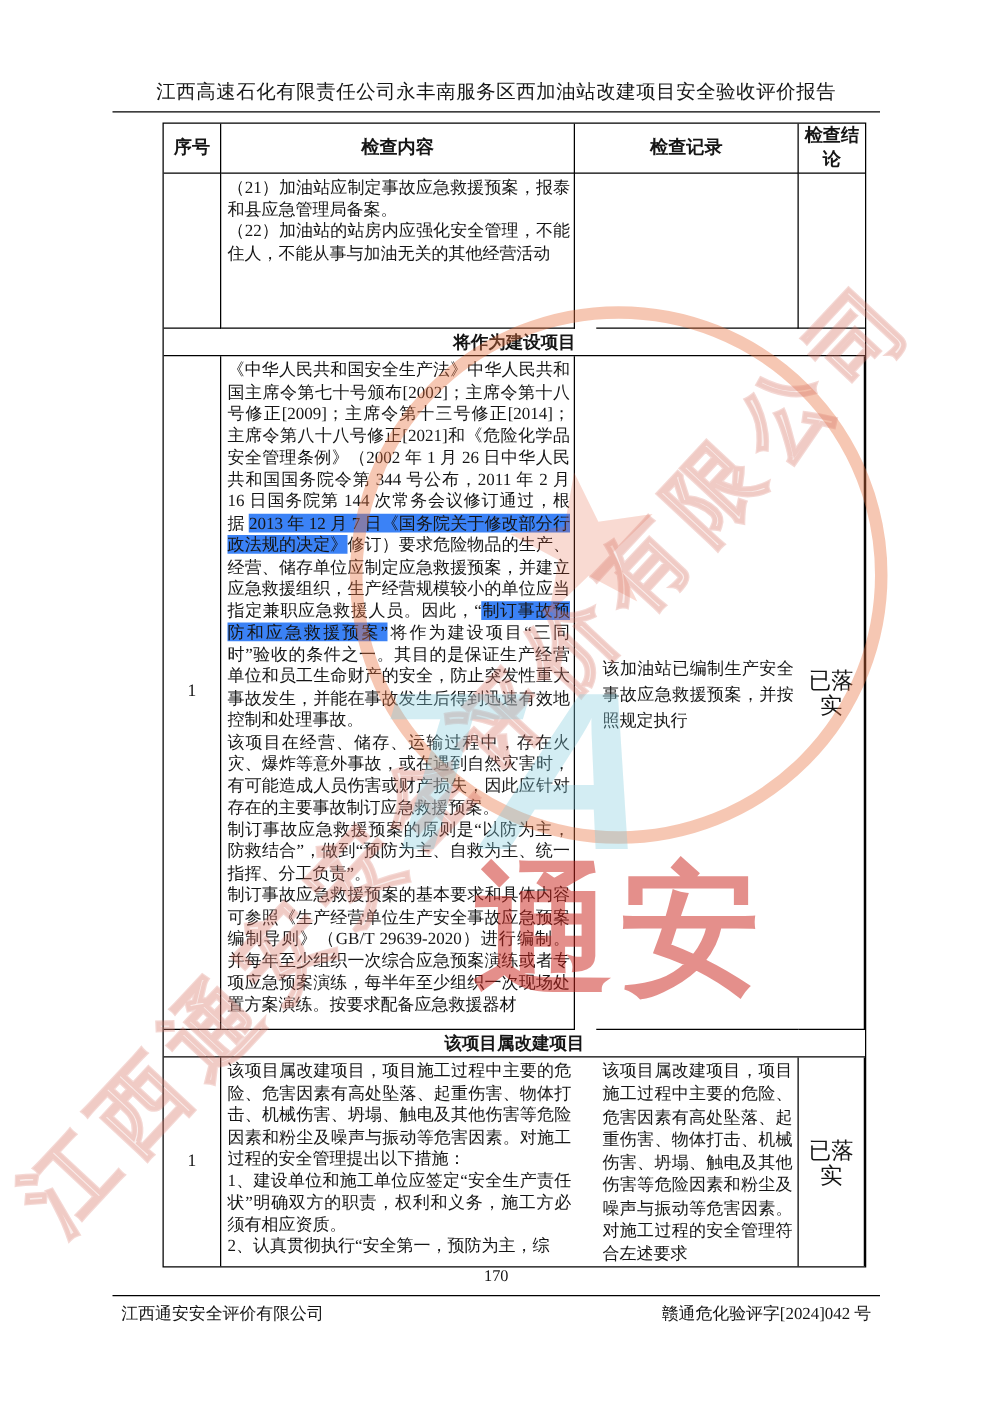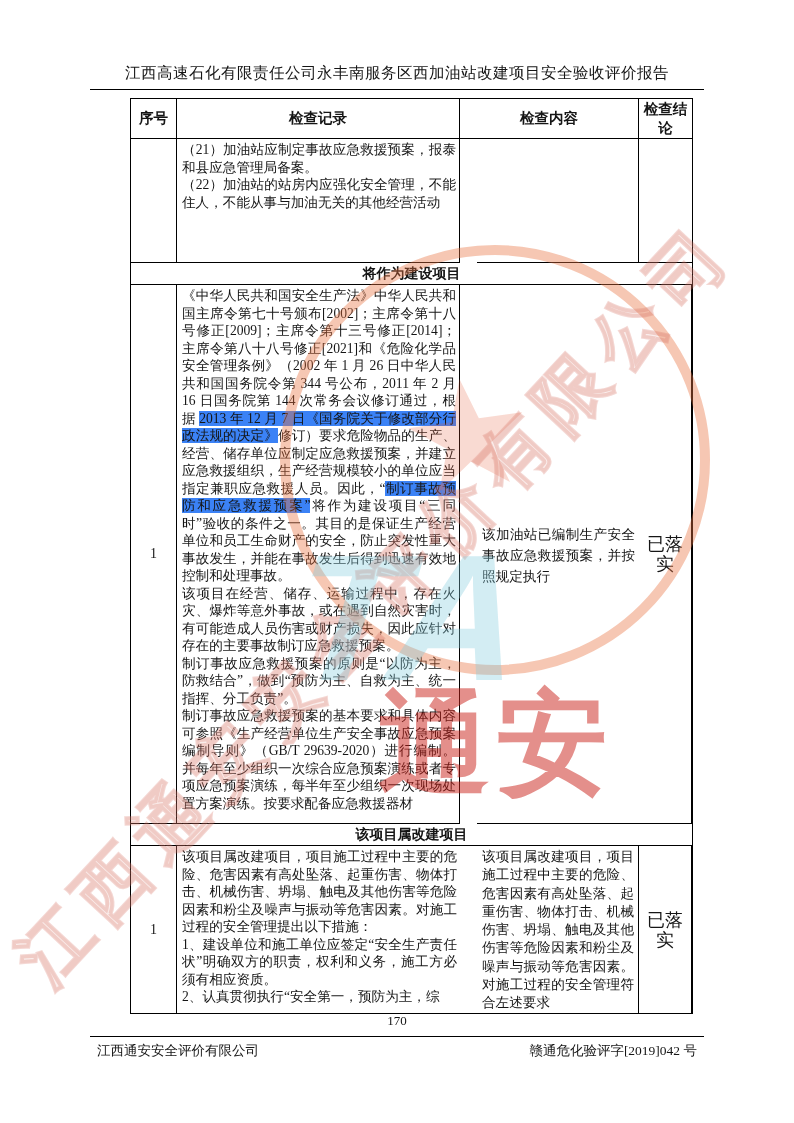--- a/index.html
+++ b/index.html
@@ -100,22 +100,22 @@
 <body>
 
 <div class="page">
 
   <div class="doc-header">江西高速石化有限责任公司永丰南服务区西加油站改建项目安全验收评价报告</div>
   <div class="header-rule"></div>
 
   <div class="insp-table">
 
     <div class="cell th">序号</div>
+    <div class="cell th">检查内容</div>
     <div class="cell th">检查记录</div>
-    <div class="cell th">检查内容</div>
     <div class="cell th">检查结论</div>
 
     <div class="cell num-cell h-rowA"></div>
     <div class="cell content-cell h-rowA">
         <p><span>（21）加油站应制定事故应急救援预案，报泰和县应急管理局备案。</span></p>
         <p><span>（22）加油站的站房内应强化安全管理，不能住人，不能从事与加油无关的其他经营活动</span></p>
       </div>
     <div class="cell record-cell h-rowA"></div>
     <div class="cell concl-cell h-rowA"></div>
 
@@ -150,15 +150,15 @@
 
   <div class="wm wm-seal"></div>
   <div class="wm wm-star">★</div>
   <div class="wm wm-diag">江西通安安全评价有限公司</div>
   <div class="wm wm-blue">TA</div>
   <div class="wm wm-red">通安</div>
 
   <div class="page-number">170</div>
   <div class="footer-rule"></div>
   <div class="footer-left">江西通安安全评价有限公司</div>
-  <div class="footer-right">赣通危化验评字[2019]042 号</div>
+  <div class="footer-right">赣通危化验评字[2024]042 号</div>
 
 </div>
 
 </body></html>

